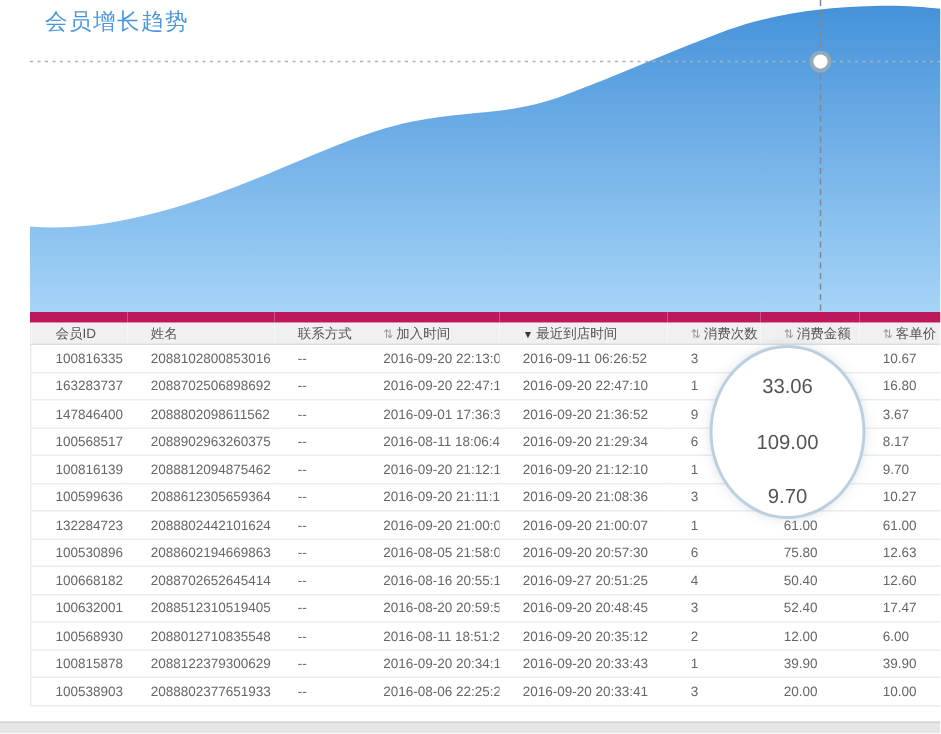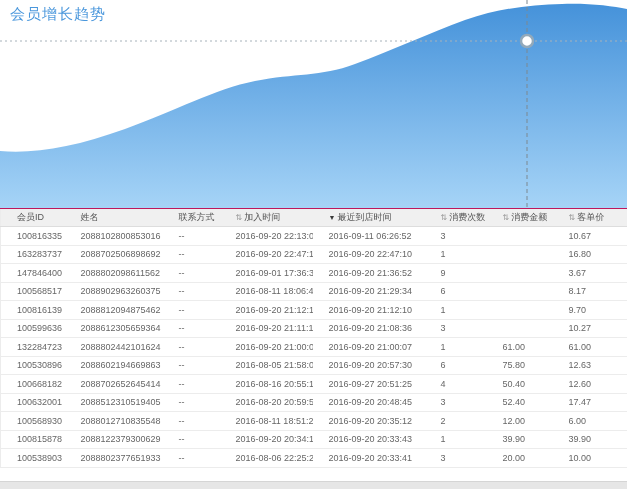--- a/index.html
+++ b/index.html
@@ -1,28 +1,28 @@
 <!DOCTYPE html>
 <html><head>
 <meta charset="utf-8">
 <style>
   * { margin:0; padding:0; box-sizing:border-box; }
   html,body { background:#fff; }
   body { font-family:"Liberation Sans", sans-serif; }
-  .page { position:relative; width:627px; height:489px; background:#fff; overflow:hidden; }
+  .page { position:relative; width:627px; height:489px; background:#fff; overflow:hidden;padding-left:20px; }
 
   
   .chart-section { position:relative; width:627px; height:208px; background:#fff; }
   .chart-title { position:absolute; top:5px; left:10px; font-size:15px; color:#4a97dc; letter-spacing:1px; }
 
   
   table { border-collapse:collapse; table-layout:fixed; width:627px; font-size:9px; color:#666;
           border-left:1px solid #ececec; border-right:1px solid #ececec; }
   thead th { background:#f0f0f0; height:18px; font-weight:normal; text-align:left; padding-left:16px;
-             border-top:1px solid #be185d; border-bottom:1px solid #dddddd; color:#555; white-space:nowrap; overflow:hidden; }
+             border-top:7px solid #be185d; border-bottom:1px solid #dddddd; color:#555; white-space:nowrap; overflow:hidden; }
   tbody td { height:18.5px; padding-left:16px; border-bottom:1px solid #ececec; white-space:nowrap;
              overflow:hidden; background:#fff; }
   .sort-icon { color:#9a9a9a; font-size:8px; margin-right:2px; cursor:pointer; }
   .sort-icon.active { color:#3a3a3a; font-size:7px; }
 
   
   .magnifier { position:absolute; left:473px; top:230px; width:104px; height:116px;
                border:2px solid #bccfdf; border-radius:50%; background:#ffffff;
                box-shadow:0 0 8px rgba(120,150,180,0.25); }
   .mag-value { position:absolute; width:100%; text-align:center; font-size:13.5px; color:#555; }
@@ -203,16 +203,21 @@
           <td>--</td>
           <td>2016-08-06 22:25:24</td>
           <td>2016-09-20 20:33:41</td>
           <td>3</td>
           <td>20.00</td>
           <td>10.00</td>
         </tr>
       </tbody>
   </table>
 
+  <div class="magnifier">
+    <div class="mag-value mag-v0">33.06</div>
+    <div class="mag-value mag-v1">109.00</div>
+    <div class="mag-value mag-v2">9.70</div>
+  </div>
 
   <div class="strip"></div>
 
 </div>
 
 </body></html>

